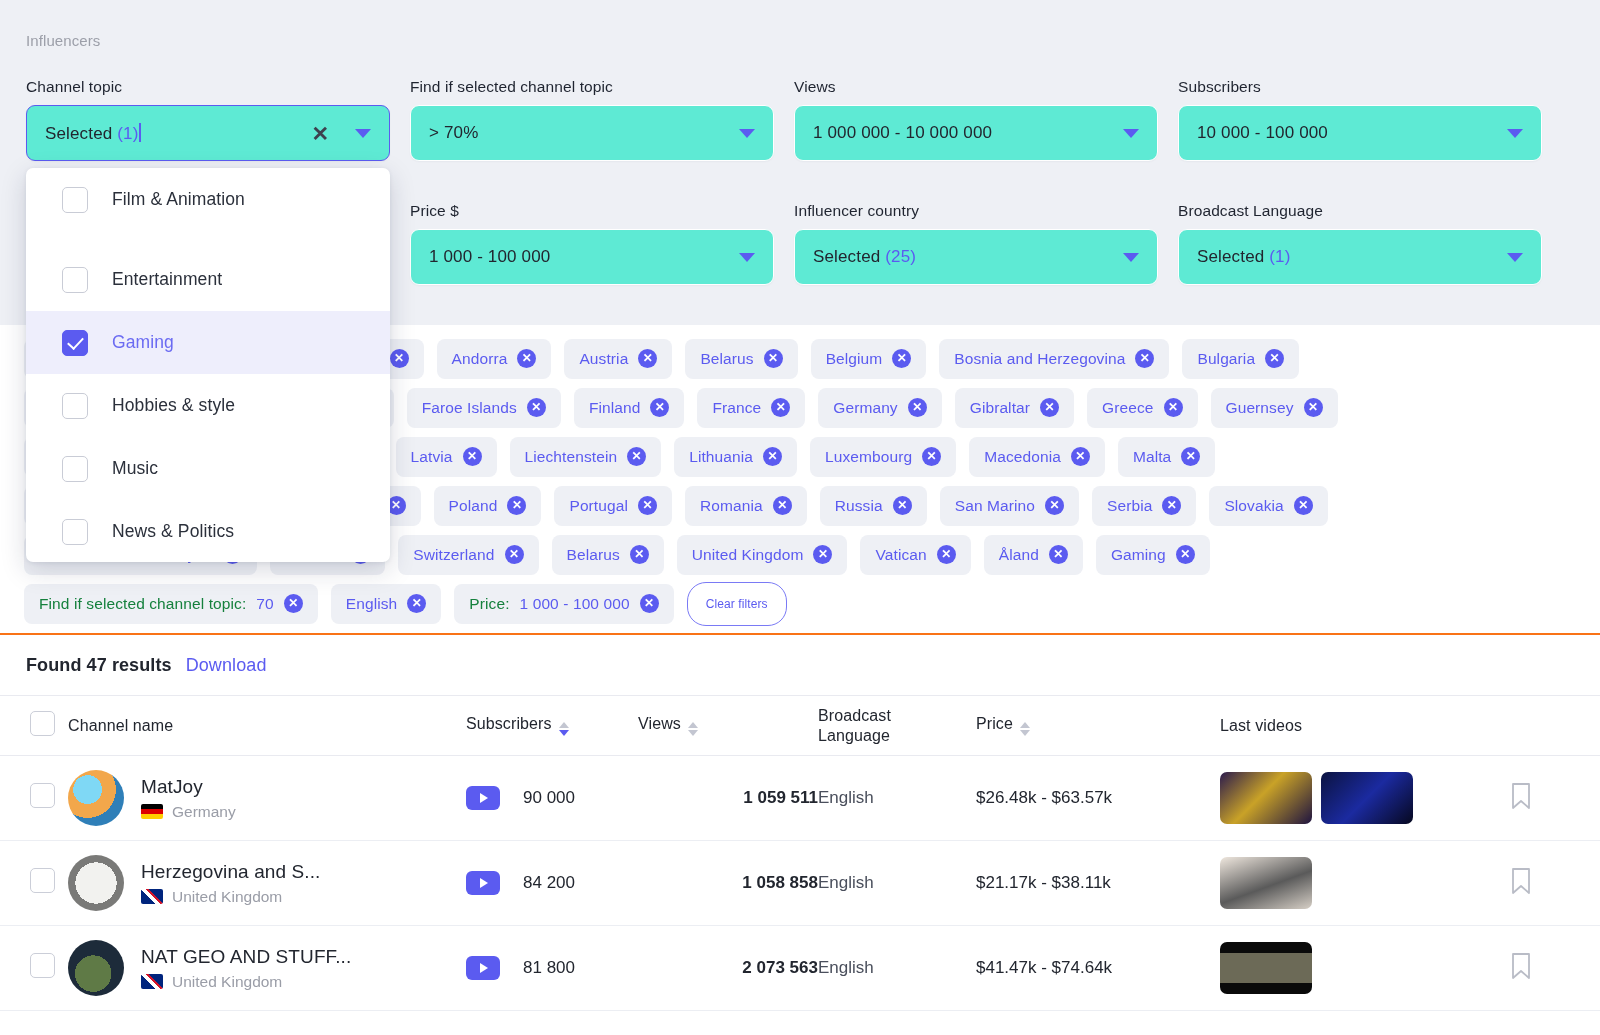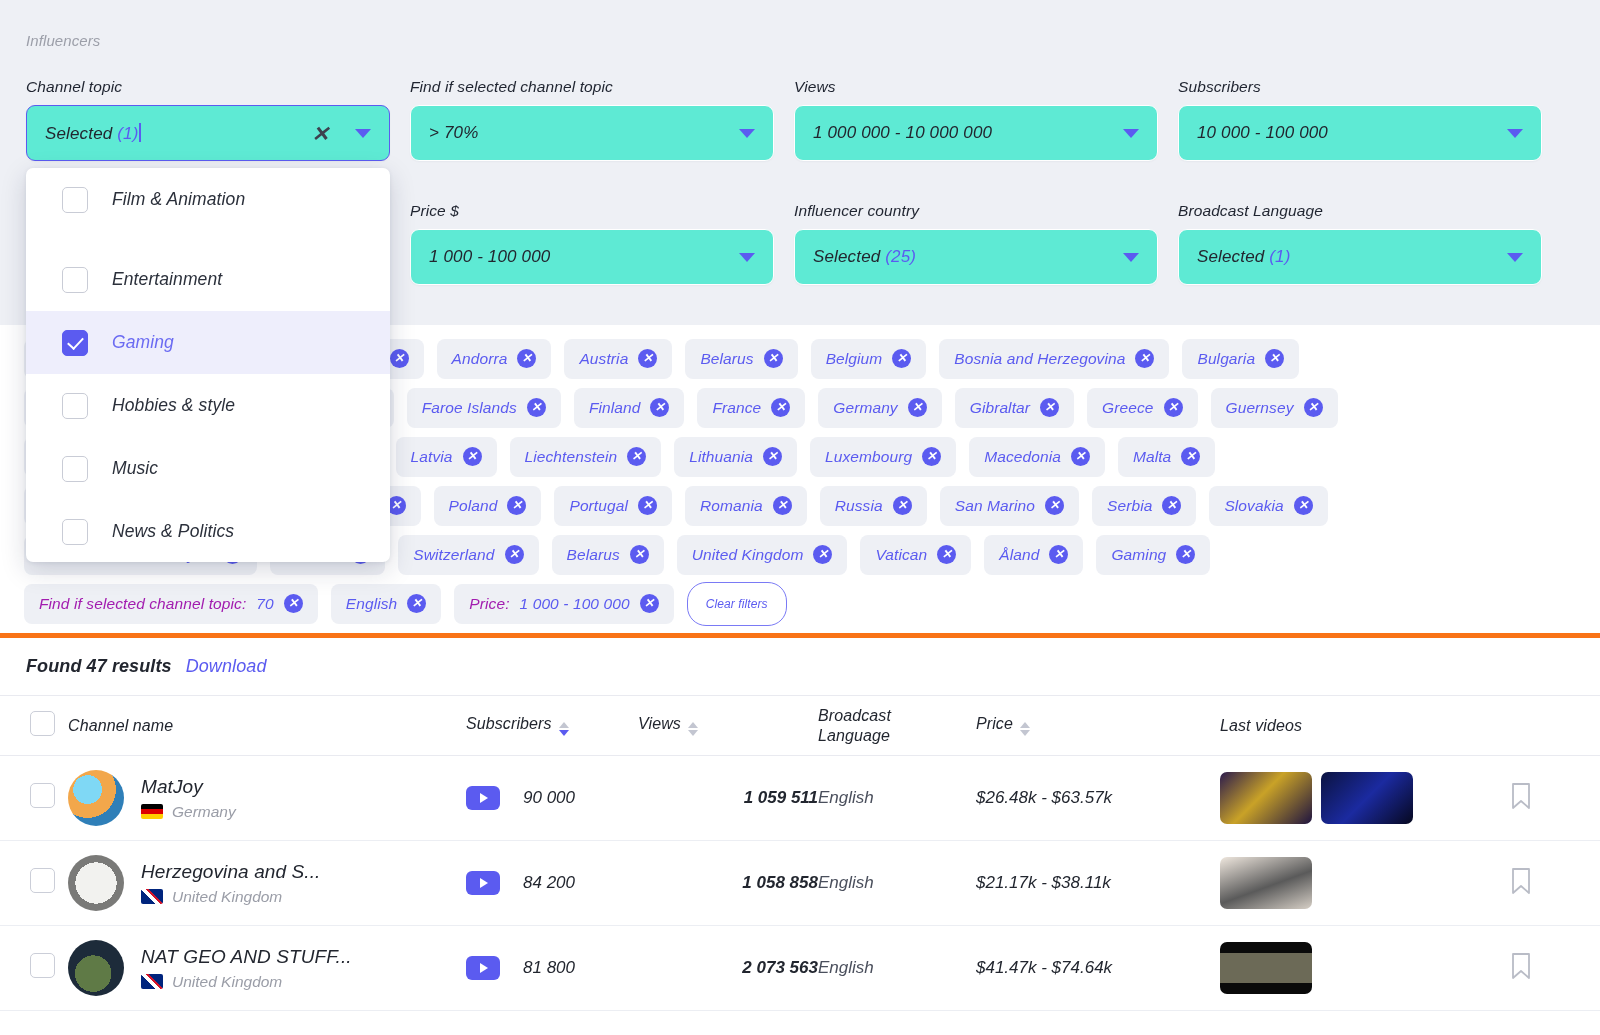--- a/index.html
+++ b/index.html
@@ -2,21 +2,21 @@
 <html><head>
 <meta charset="utf-8">
 <style>
   * { box-sizing: border-box; margin: 0; padding: 0; }
   html, body {
     width: 1600px; height: 1035px;
     font-family: "Liberation Sans", sans-serif;
     background: #ffffff;
     overflow: hidden;
   }
-  .app { position: relative; width: 1600px; height: 967px; background: #fff; font-style: italic; }
+  .app { position: relative; width: 1600px; height: 967px; background: #fff; }
 
   
   .filter-panel {
     position: absolute; left: 0; top: 0; width: 1600px; height: 325px;
     background: #eef0f5;
   }
   .breadcrumb {
     position: absolute; left: 26px; top: 32px;
     font-size: 15px; color: #9c9fa9; letter-spacing: .1px;
   }
@@ -85,38 +85,38 @@
   }
   .chip-row {
     display: flex; align-items: center; gap: 13px; height: 49px; margin-bottom: 0px;
   }
   .chip {
     display: inline-flex; align-items: center; gap: 10px;
     background: #eef0f5; border-radius: 8px; height: 40px;
     padding: 0 15px; font-size: 15.5px; color: #5b5bf0;
     white-space: nowrap; letter-spacing: .1px;
   }
-  .chip .lbl-dark { color: #a21caf; }
+  .chip .lbl-dark { color: #15803d; }
   .chip .val { color: #5b5bf0; }
   .chip-x {
     width: 19px; height: 19px; border-radius: 50%; background: #5b5bf0;
     color: #fff; font-size: 12px; line-height: 19px; text-align: center;
     flex: none; font-weight: 700; cursor: pointer;
   }
   .clear-filters {
     display: inline-flex; align-items: center; justify-content: center;
     height: 44px; padding: 0 18px; border: 1.4px solid #7a7af5;
     border-radius: 19px; color: #5b5bf0; font-size: 12px; background: #fff;
     cursor: pointer; letter-spacing: .1px;
   }
 
   
   .results-bar {
     position: absolute; left: 0; top: 633px; width: 1600px; height: 62px;
-    border-top: 5px solid #f97316; display: flex; align-items: center;
+    border-top: 2px solid #f97316; display: flex; align-items: center;
     padding-left: 26px; gap: 14px; background: #fff;
   }
   .found { font-size: 18px; color: #22262f; font-weight: 700; letter-spacing: .1px;}
   .download { font-size: 18px; color: #5b5bf0; cursor: pointer; letter-spacing: .1px;}
 
   table.results { position: absolute; left: 0; top: 695px; width: 1600px; border-collapse: collapse; }
   table.results thead th {
     border-top: 1px solid #e9eaf0; border-bottom: 1px solid #e9eaf0;
     height: 60px; font-weight: 400; font-size: 16px; color: #22262f;
     text-align: left; vertical-align: middle; padding: 0; letter-spacing: .1px;

